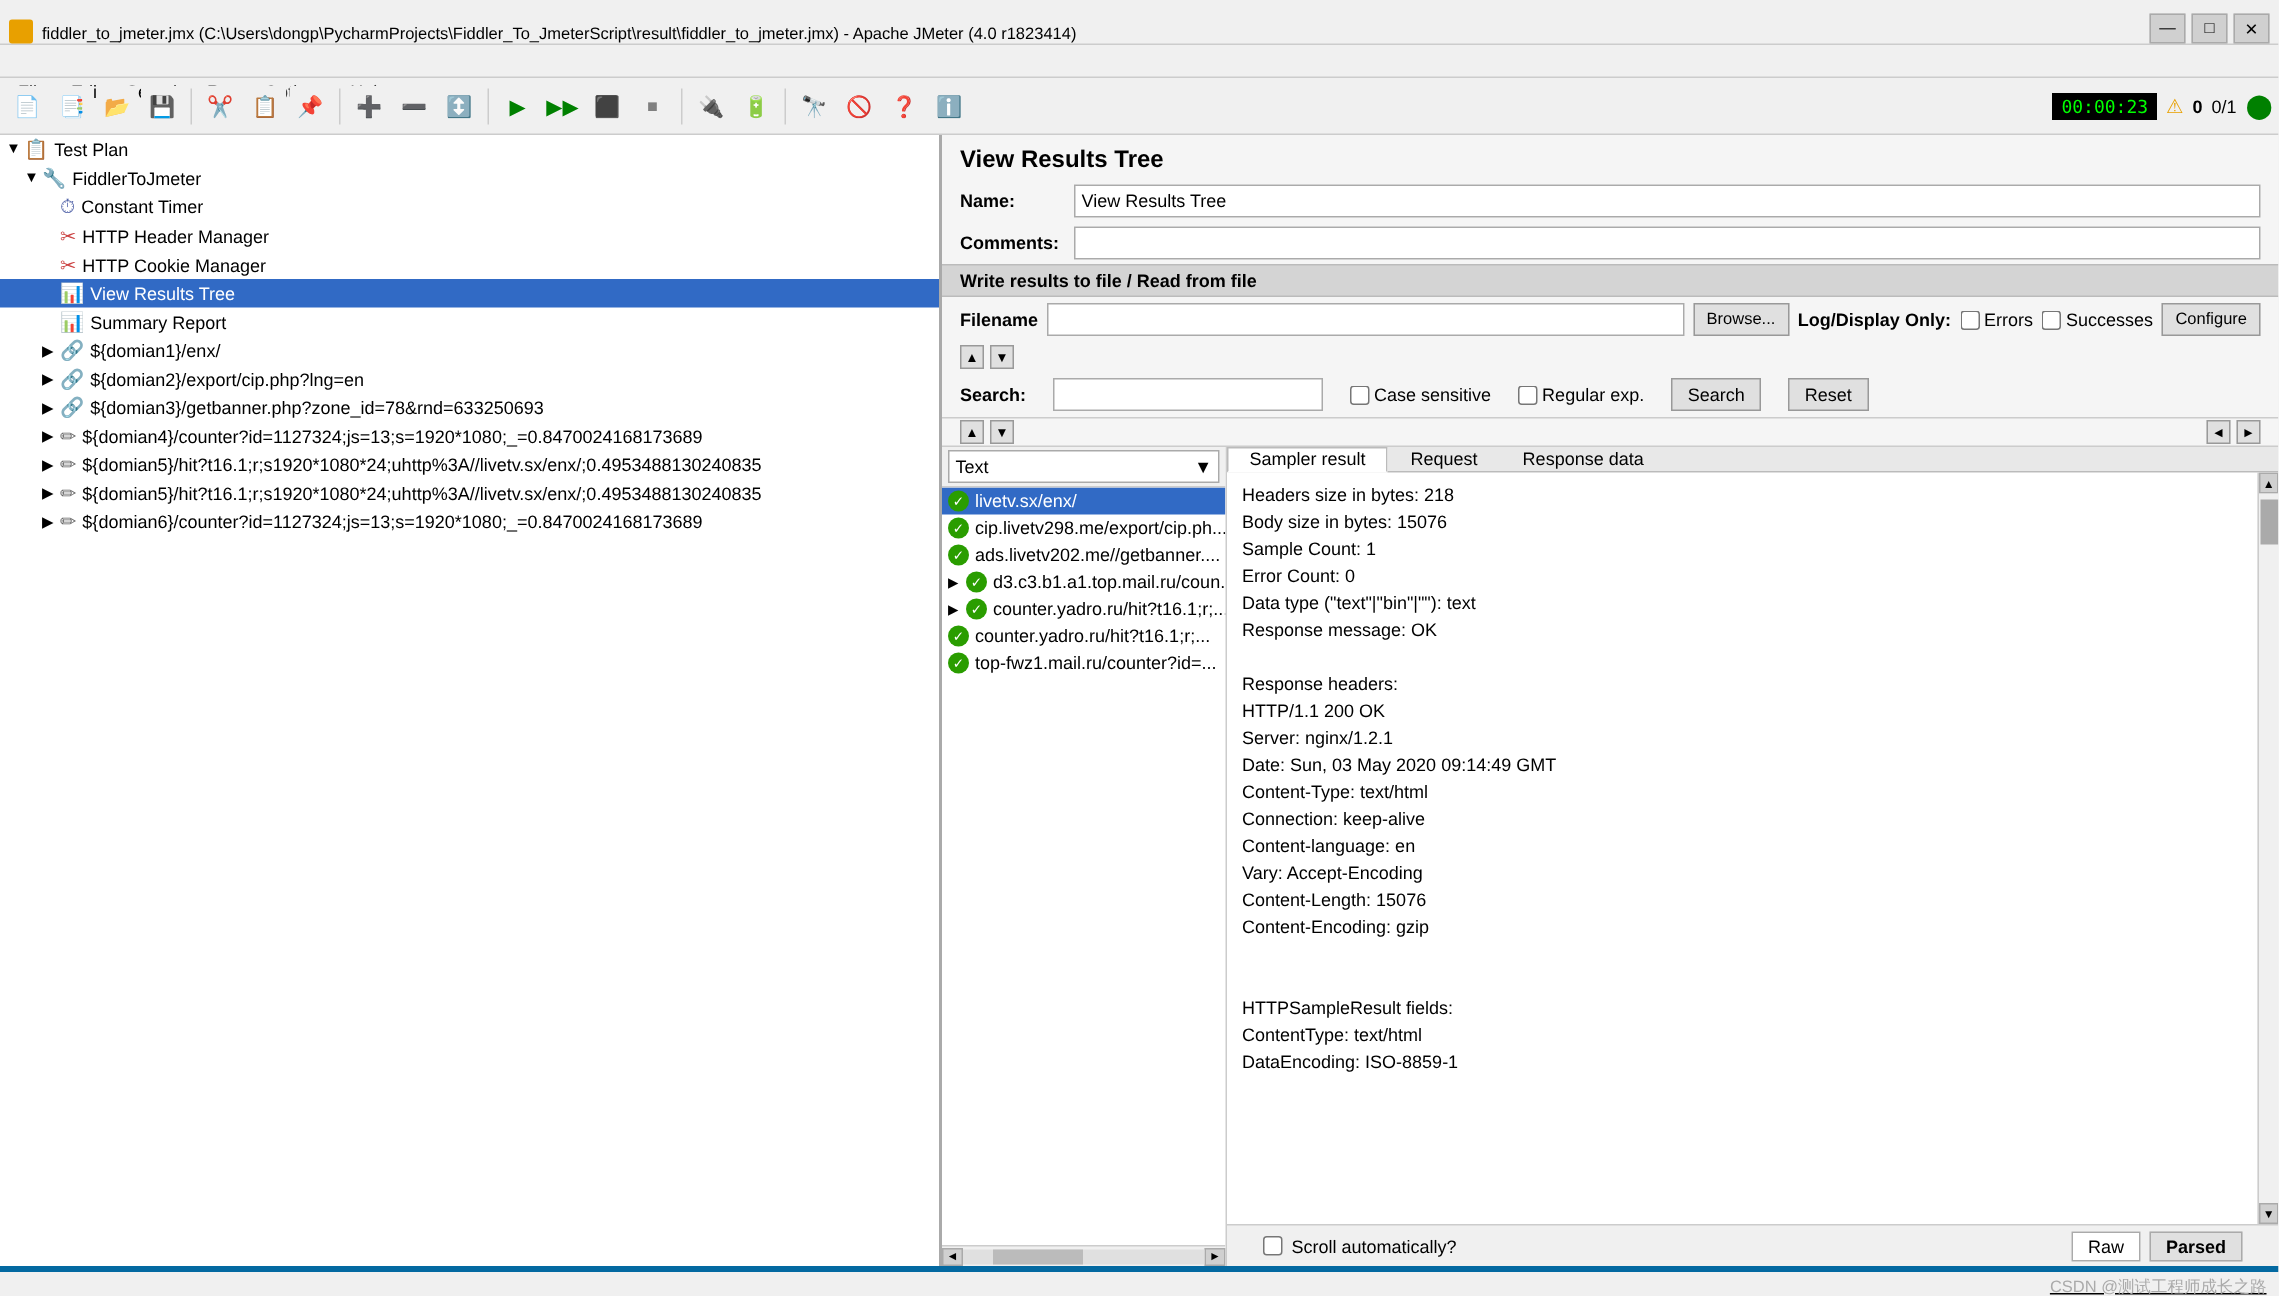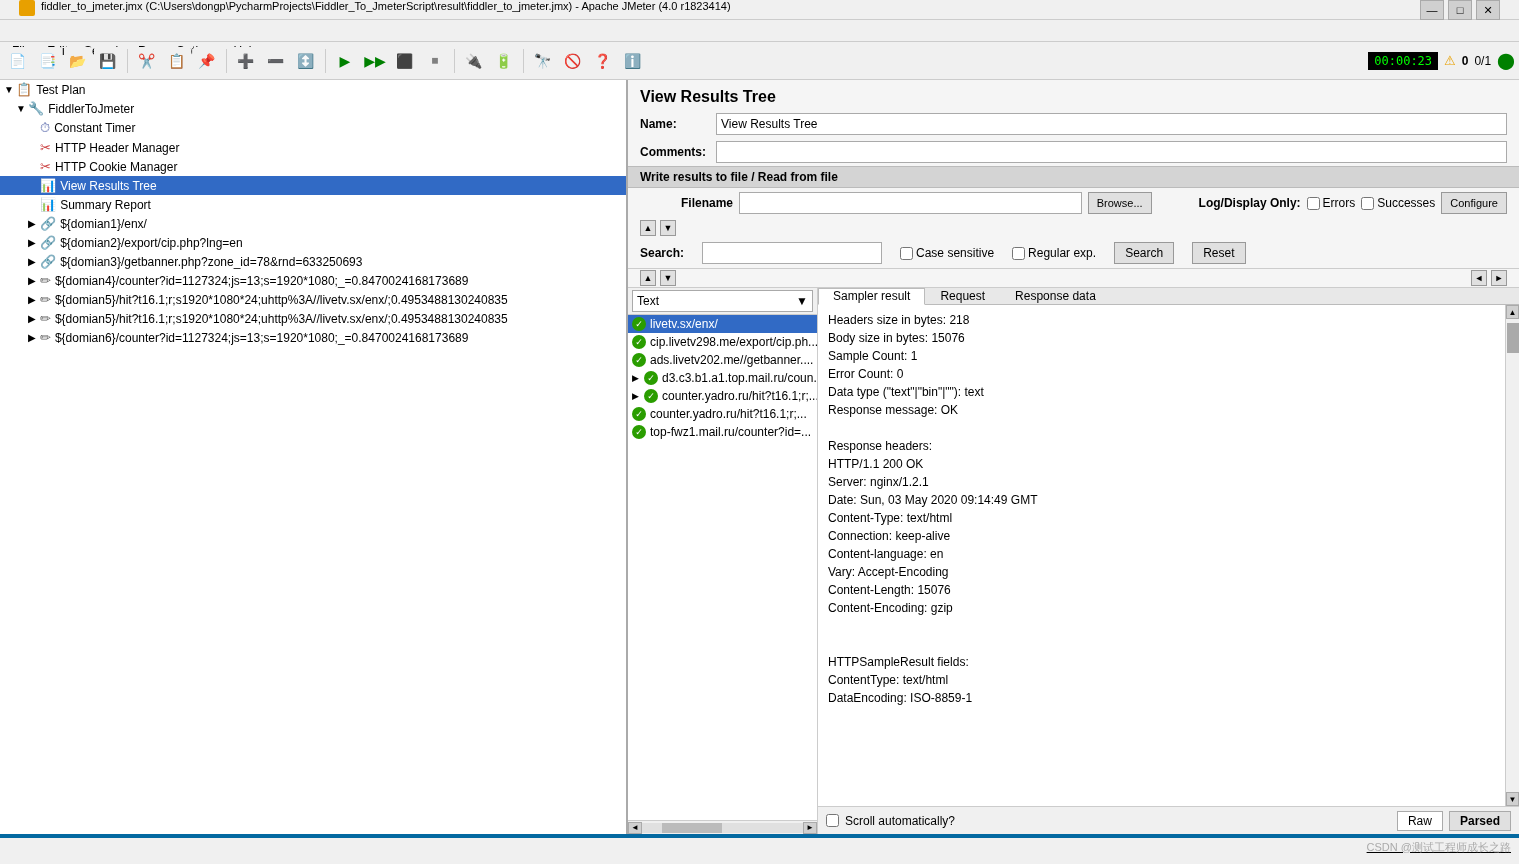--- a/index.html
+++ b/index.html
@@ -1,24 +1,24 @@
 <!DOCTYPE html>
 <html><head>
   <meta charset="utf-8">
   <style>
     * { box-sizing: border-box; margin: 0; padding: 0; font-family: 'Segoe UI', Arial, sans-serif; font-size: 12px; }
     body { background: #f0f0f0; overflow: hidden; width: 1519px; height: 864px; }
 
     
     #title-bar {
       background: #f0f0f0;
-      height: 20px;
-      display: flex;
-      align-items: flex-start;
-      padding: 0 19px;
+      height: 30px;
+      display: flex;
+      align-items: flex-end;
+      padding: 0 6px;
       border-bottom: 1px solid #ccc;
       font-size: 12px;
     }
     #title-bar .icon { width: 16px; height: 16px; background: #e8a000; margin-right: 6px; border-radius: 2px; }
     #title-bar .title { flex: 1; font-size: 11px; }
     #title-bar .win-controls { display: flex; gap: 4px; }
     #title-bar .win-btn { width: 24px; height: 20px; background: #d0d0d0; border: 1px solid #aaa; cursor: pointer; display: flex; align-items: center; justify-content: center; font-size: 11px; }
 
     
     #menu-bar {
@@ -123,21 +123,21 @@
       border-top: 1px solid #bbb;
       border-bottom: 1px solid #bbb;
     }
 
     .file-row {
       display: flex;
       align-items: center;
       padding: 4px 12px;
       gap: 6px;
     }
-    .file-label { font-weight: bold; margin-left: 41px; }
+    .file-label { font-weight: bold; }
     .file-input { flex: 1; height: 22px; border: 1px solid #aaa; background: #fff; padding: 0 4px; }
     .btn-small {
       height: 22px; padding: 0 8px;
       background: #e0e0e0;
       border: 1px solid #999;
       cursor: pointer;
       font-size: 11px;
     }
     .checkbox-label { display: flex; align-items: center; gap: 3px; font-size: 12px; cursor: pointer; }
 
@@ -277,21 +277,21 @@
       line-height: 1.5;
     }
     .detail-content .line { display: block; }
 
     .detail-bottom-bar {
       height: 28px;
       background: #f0f0f0;
       border-top: 1px solid #ccc;
       display: flex;
       align-items: center;
-      padding: 0 8px;
+      padding: 0 24px;
       gap: 6px;
     }
     .detail-tab {
       padding: 2px 10px;
       border: 1px solid #aaa;
       background: #e0e0e0;
       cursor: pointer;
       font-size: 12px;
       font-weight: bold;
     }

